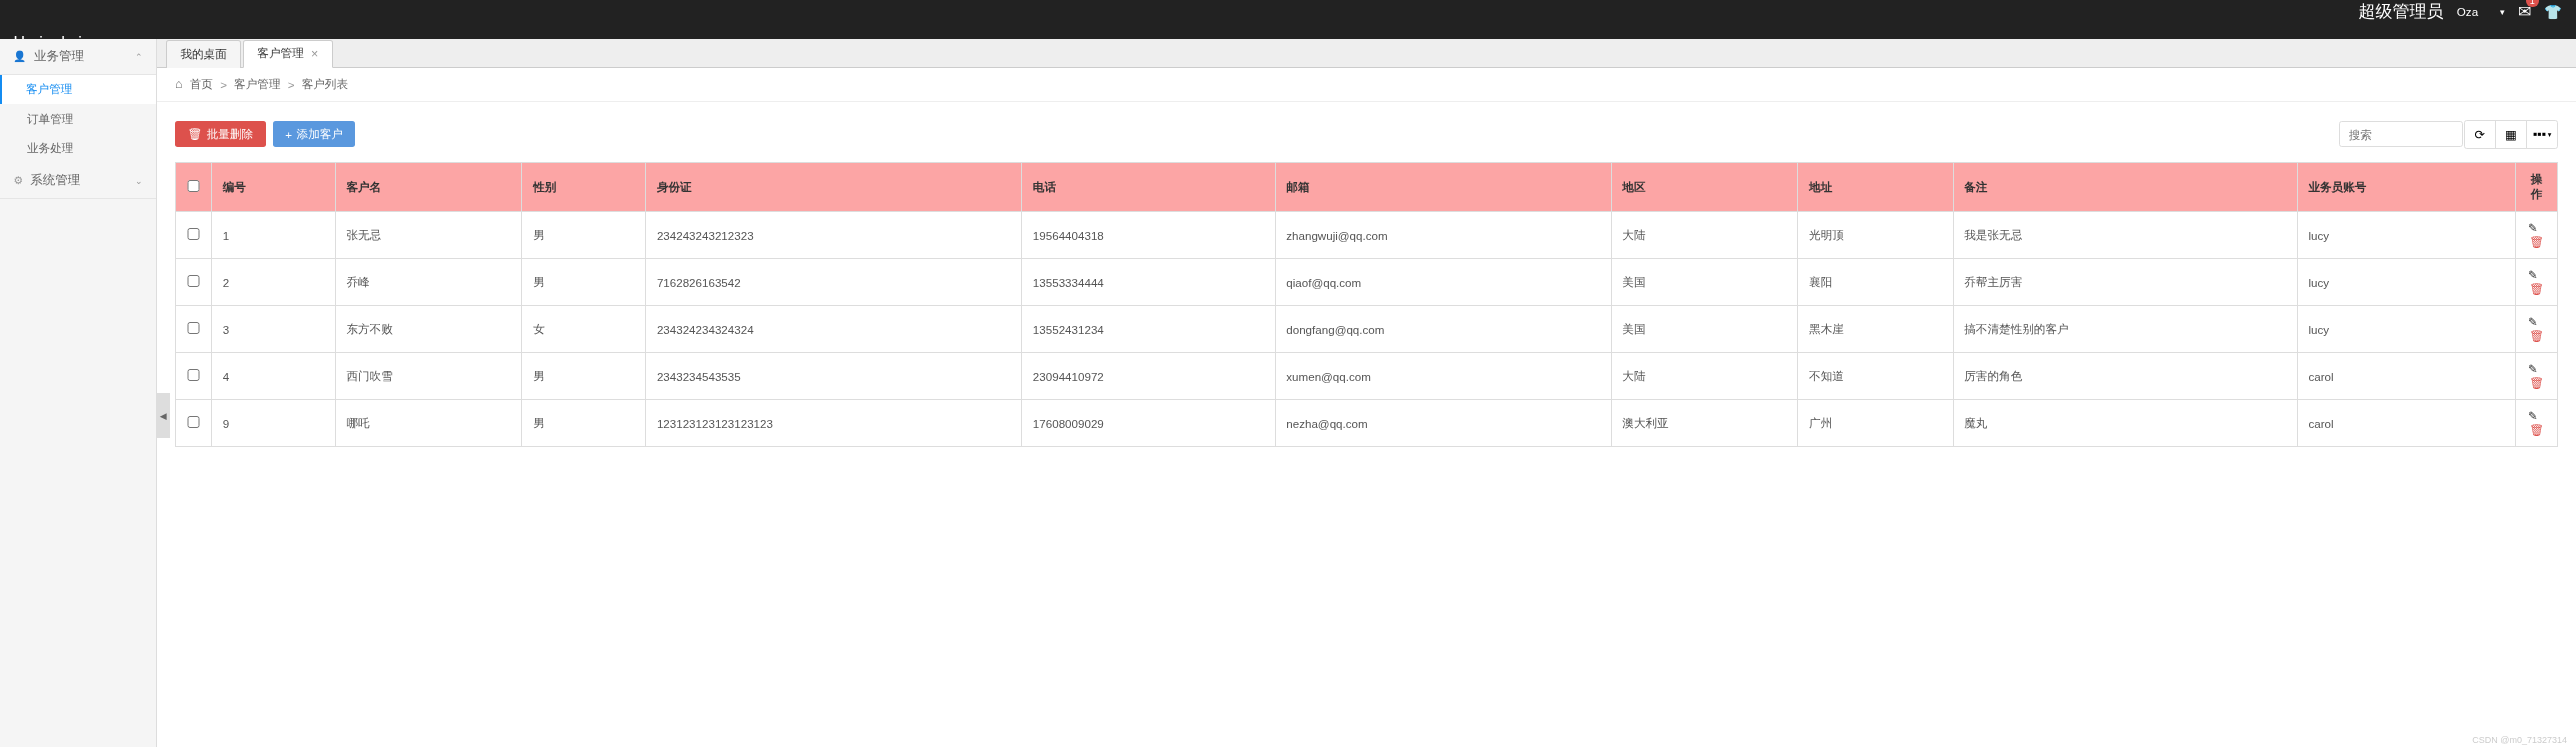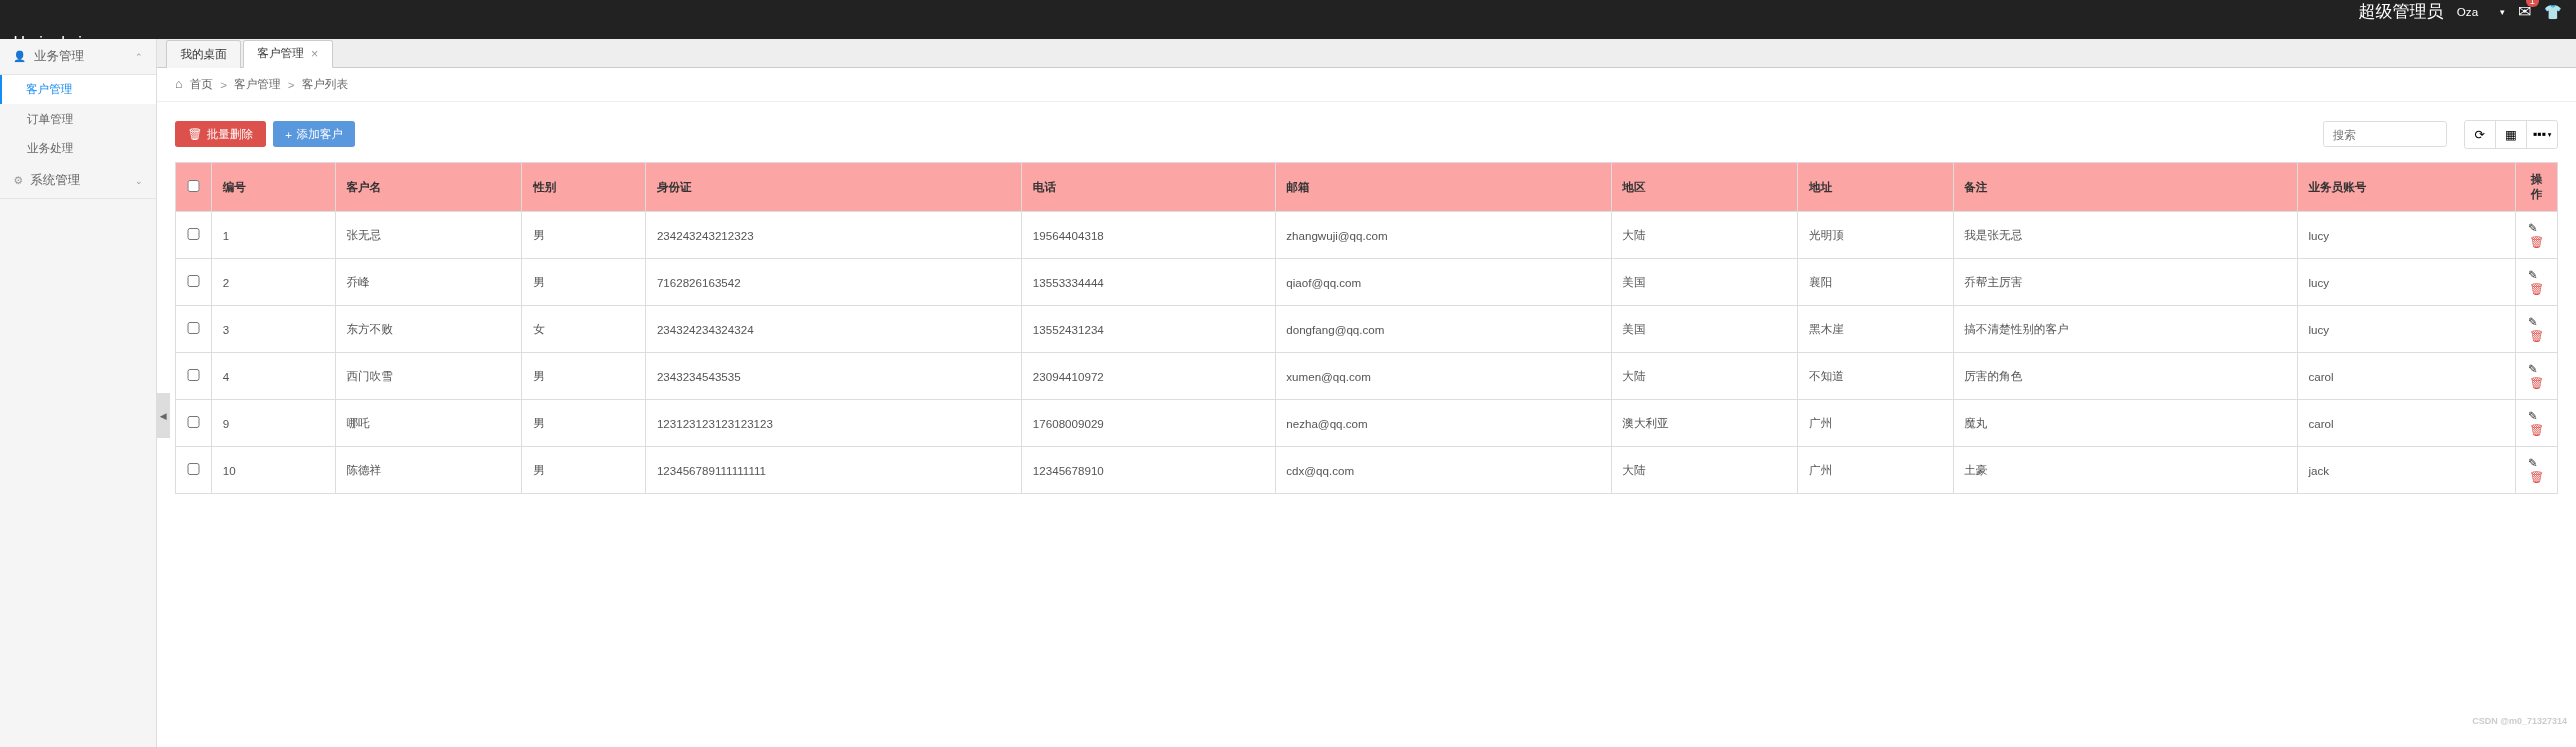--- a/index.html
+++ b/index.html
@@ -47,37 +47,37 @@
     .breadcrumb .sep { color: #999; }
     
     
     .content { padding: 18px; flex: 1; overflow: auto; }
     .toolbar { display: flex; justify-content: space-between; align-items: center; margin-bottom: 13.4px; }
     .toolbar-left { display: flex; gap: 7.2px; }
     .btn { padding: 5.4px 12.5px; border: none; border-radius: 2.7px; cursor: pointer; font-size: 11.6px; display: inline-flex; align-items: center; gap: 4.5px; }
     .btn-danger { background: #dd514c; color: #fff; }
     .btn-primary { background: #5a98de; color: #fff; }
     .toolbar-right { display: flex; gap: 0; align-items: center; }
-    .search-input { padding: 5.4px 9px; border: 0.9px solid #ddd; border-radius: 2.7px; width: 124px; font-size: 11.6px; margin-right: 18px; }
+    .search-input { padding: 5.4px 9px; border: 0.9px solid #ddd; border-radius: 2.7px; width: 124px; font-size: 11.6px; margin-right: 2px; }
     .icon-btn { width: 32px; height: 29px; border: 0.9px solid #ddd; background: #fff; cursor: pointer; display: flex; align-items: center; justify-content: center; font-size: 12.5px; margin-left: -0.9px; }
     .icon-btn:first-of-type { border-radius: 2.7px 0 0 2.7px; }
     .icon-btn:last-of-type { border-radius: 0 2.7px 2.7px 0; }
     
     
     table { width: 100%; border-collapse: collapse; border: 0.9px solid #ddd; }
     th, td { padding: 9px 10.7px; text-align: left; border: 0.9px solid #ddd; font-size: 11.6px; }
     th { background: #fca5a5; font-weight: bold; }
     td { color: #555; }
     .checkbox-col { width: 36px; text-align: center; }
     .action-col { width: 42px; text-align: center; }
     .edit-icon { color: #333; cursor: pointer; margin-right: 7.2px; }
     .delete-icon { color: #dd514c; cursor: pointer; }
     input[type="checkbox"] { width: 12.5px; height: 12.5px; cursor: pointer; }
     
-    .watermark { position: fixed; bottom: 21px; right: 9px; font-size: 9px; color: #ccc; font-weight: bold; }
+    .watermark { position: fixed; bottom: 2px; right: 9px; font-size: 9px; color: #ccc; }
   </style>
 </head>
 <body>
 
 <div class="header">
   <div class="header-left">
     <span class="logo">H-ui.admin</span>
     <span class="version">v3.1</span>
   </div>
   <div class="header-right">
@@ -261,37 +261,20 @@
     <td>nezha@qq.com</td>
     <td>澳大利亚</td>
     <td>广州</td>
     <td>魔丸</td>
     <td>carol</td>
     <td class="action-col">
       <span class="edit-icon">✎</span>
       <span class="delete-icon">🗑</span>
     </td>
   </tr>
-            <tr>
-    <td class="checkbox-col"><input type="checkbox" style=""></td>
-    <td>10</td>
-    <td>陈德祥</td>
-    <td>男</td>
-    <td>123456789111111111</td>
-    <td>12345678910</td>
-    <td>cdx@qq.com</td>
-    <td>大陆</td>
-    <td>广州</td>
-    <td>土豪</td>
-    <td>jack</td>
-    <td class="action-col">
-      <span class="edit-icon">✎</span>
-      <span class="delete-icon">🗑</span>
-    </td>
-  </tr>
           </tbody>
       </table>
     </div>
   </div>
 </div>
 
 <div class="watermark">CSDN @m0_71327314</div>
 
 
 </body></html>

